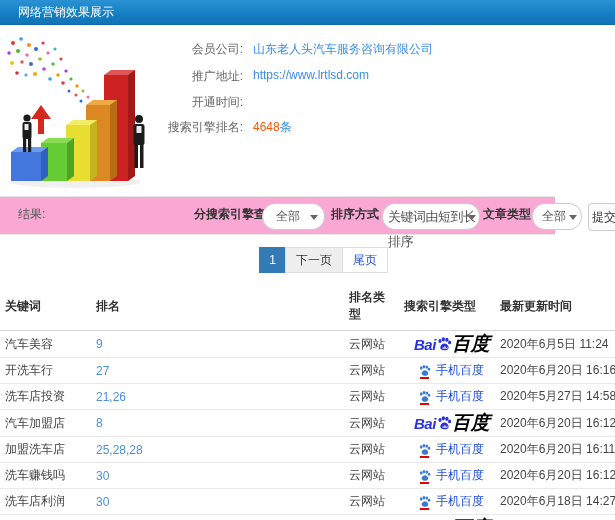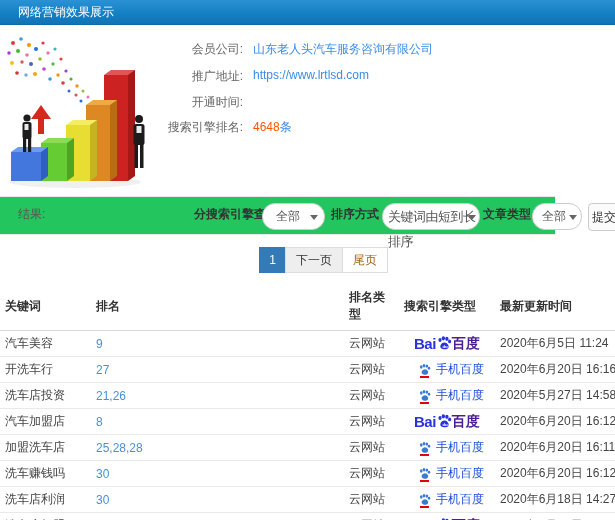--- a/index.html
+++ b/index.html
@@ -16,48 +16,48 @@
   .illustration { position:absolute; left:3px; top:31px; width:152px; height:162px; }
   .info-row { position:absolute; left:155px; width:440px; height:18px; }
   .info-label { position:absolute; left:0; width:88px; text-align:right; color:#666; }
   .info-value { position:absolute; left:98px; color:#555; }
   .link-blue { color:#3a8ce4; text-decoration:none; cursor:pointer; }
   .hl-orange { color:#ff5500; }
   .hl-unit { color:#3a8ce4; }
 
   
   .filterbar { position:absolute; left:0; top:196px; width:555px; height:39px;
-    background:#22c55e; border-top:1px solid #e8e8e8; border-bottom:1px solid #e8e8e8; }
+    background:#f9a8d4; border-top:1px solid #e8e8e8; border-bottom:1px solid #e8e8e8; }
   .flabel { position:absolute; top:9px; color:#333; font-weight:bold; }
   .result-label { position:absolute; left:18px; top:9px; color:#555; font-weight:normal; }
   .fselect { position:absolute; top:6px; height:27px; background:#fff; border:1px solid #ccc;
     border-radius:13px; line-height:25px; color:#555; cursor:pointer; }
   .fselect .arrow { position:absolute; right:6px; top:11px; width:0; height:0;
     border-left:4px solid transparent; border-right:4px solid transparent; border-top:5px solid #666; }
   .fbtn { position:absolute; top:6px; height:28px; background:#fbfbfb; border:1px solid #ccc;
     border-radius:4px; color:#333; text-align:center; line-height:26px; cursor:pointer; }
 
   
   .pager { position:absolute; left:259px; top:247px; display:flex; }
   .page-item { height:26px; line-height:24px; border:1px solid #ddd; padding:0 10px;
-    background:#fff; color:#a16207; cursor:pointer; margin-left:-1px; }
+    background:#fff; color:#1d4ed8; cursor:pointer; margin-left:-1px; }
   .page-item.active { background:#337ab7; border-color:#337ab7; color:#fff; width:27px;
     text-align:center; padding:0; margin-left:0; }
   .page-item.next { background:#eee; color:#333; }
 
   
   .results { position:absolute; left:0; top:281px; width:615px; border-collapse:collapse; table-layout:fixed; }
   .results th { text-align:left; font-weight:bold; color:#333; font-size:12px;
     padding:8px 5px 7px 5px; border-bottom:1px solid #d8d8d8; }
   .results td { padding:0 5px; height:26px; border-bottom:1px solid #e9e9e9;
     color:#444; font-size:12px; white-space:nowrap; overflow:hidden; }
   .results td.rank { color:#4a90d9; }
-  .baidu-logo { display:inline-flex; align-items:flex-start; margin-left:10px; }
+  .baidu-logo { display:inline-flex; align-items:center; margin-left:10px;font-style:italic; }
   .baidu-logo .bai { color:#2932e1; font-weight:bold; font-size:15px; letter-spacing:-0.5px; }
-  .baidu-logo .du { color:#4c1d95; font-weight:bold; font-size:14px; }
+  .baidu-logo .du { color:#000000; font-weight:bold; font-size:19px; }
   .mobile-badge { display:inline-flex; align-items:center; margin-left:14px; }
   .mobile-badge .mtxt { color:#1d4ed8; margin-left:5px; }
   .paw-wrap { display:inline-block; position:relative; line-height:0; }
   .red-underline { position:absolute; left:2px; bottom:-2px; width:9px; height:2px; background:#e10601; }
 </style>
 </head>
 <body>
 
 <div class="stage">
 

